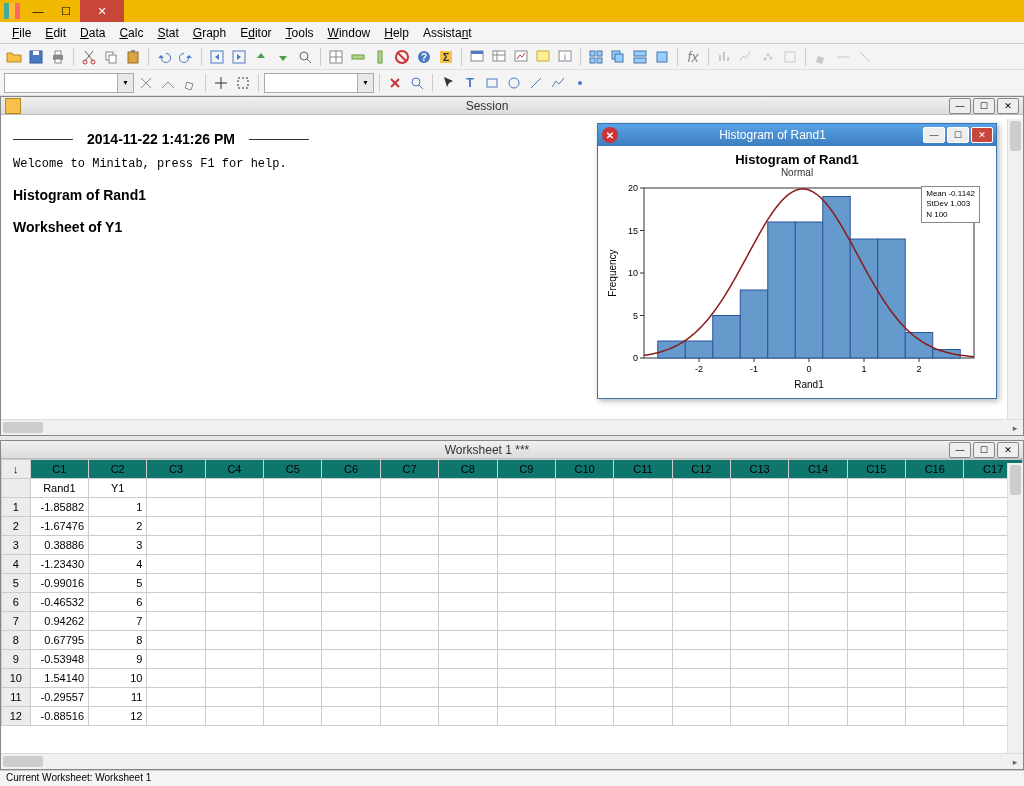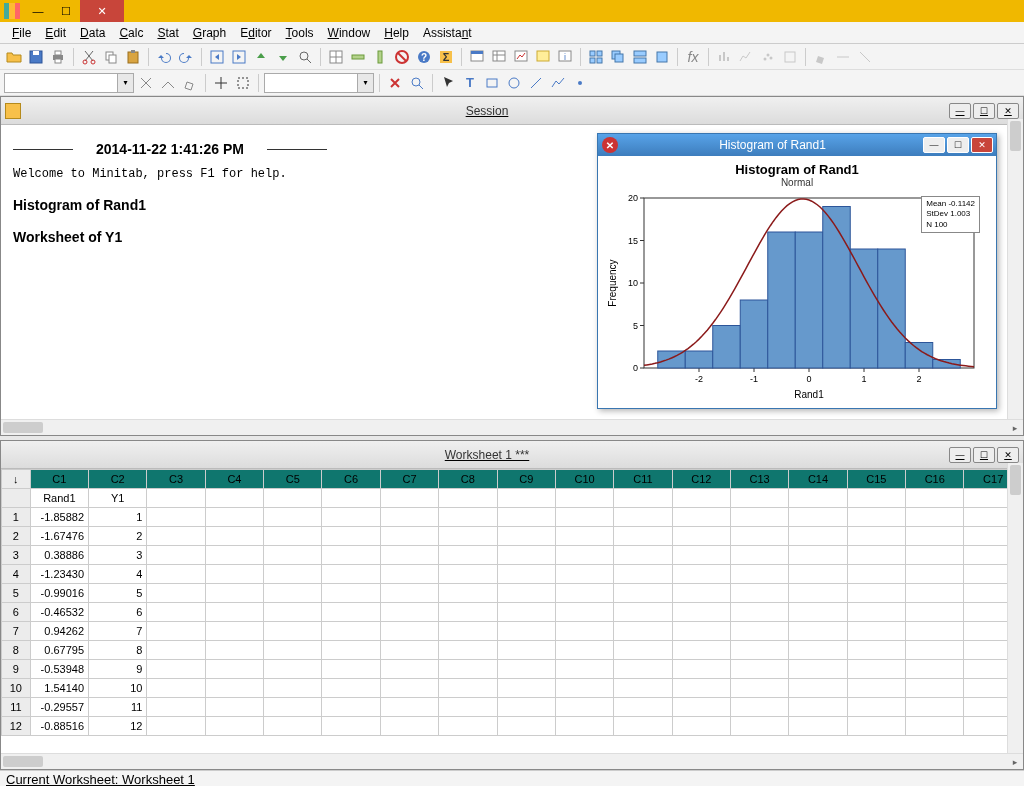--- a/index.html
+++ b/index.html
@@ -19,28 +19,28 @@
 .toolbar-row { height: 26px; background: #f4f4f4; border-bottom: 1px solid #ddd; display:flex; align-items:center; padding: 0 4px; gap: 2px; }
 .toolbar-row .sep { width: 1px; height: 18px; background: #ccc; margin: 0 3px; }
 .tbtn { width: 20px; height: 20px; display:flex; align-items:center; justify-content:center; border:1px solid transparent; border-radius:2px; }
 .tbtn svg { width:16px; height:16px; }
 .dropdown { height: 20px; border: 1px solid #aaa; background:#fff; display:flex; align-items:center; position:relative; }
 .dropdown .dd-arrow { width:16px; height:18px; background:#e8e8e8; border-left:1px solid #aaa; display:flex; align-items:center; justify-content:center; font-size:8px; }
 
 .main-area { position:relative; height: calc(786px - 22px - 22px - 26px - 26px - 16px); display:flex; flex-direction:column; }
 
 .sub-window { border: 1px solid #888; background:#fff; display:flex; flex-direction:column; margin: 0; }
-.sub-title { height: 28px; background: linear-gradient(#f0f0f0,#dcdcdc); border-bottom:1px solid #bbb; display:flex; align-items:center; position:relative;text-decoration:underline; }
+.sub-title { height: 18px; background: linear-gradient(#f0f0f0,#dcdcdc); border-bottom:1px solid #bbb; display:flex; align-items:center; position:relative; }
 .sub-title .s-icon { width:16px; height:16px; margin:0 4px; }
 .sub-title .s-text { flex:1; text-align:center; font-size:12px; color:#333; }
 .sub-title .s-btns { display:flex; gap:2px; margin-right:4px; }
 .sub-title .s-btn { width:22px; height:16px; border:1px solid #888; border-radius:2px; background:#eee; display:flex; align-items:center; justify-content:center; font-size:9px; }
 
 .session-body { flex:1; padding: 8px 12px; position:relative; overflow:hidden; }
-.session-body .timestamp-line { display:flex; align-items:center; gap:23px; margin:8px 0; }
+.session-body .timestamp-line { display:flex; align-items:center; gap:14px; margin:8px 0; }
 .session-body .timestamp-line .rule { flex:0 0 60px; height:1px; background:#333; }
 .session-body .timestamp { font-weight:bold; font-size:14px; }
 .session-body .welcome { font-family: "Courier New", monospace; font-size:12px; margin: 10px 0 16px; }
 .session-body .heading { font-weight:bold; font-size:14px; margin: 10px 0 16px; }
 
 .chart-window { position:absolute; top:8px; right:26px; width:400px; border:1px solid #3976b1; background:#fff; box-shadow:2px 2px 6px rgba(0,0,0,0.3); }
 .chart-title { height:22px; background:linear-gradient(#58a3e8,#3d7dbd); display:flex; align-items:center; color:#fff; }
 .chart-title .c-icon { width:16px; height:16px; margin:0 4px; border-radius:50%; background:#cc3333; color:#fff; display:flex; align-items:center; justify-content:center; font-size:10px; font-weight:bold; }
 .chart-title .c-text { flex:1; text-align:center; font-size:12px; }
 .chart-title .c-btns { display:flex; gap:2px; margin-right:3px; }
@@ -55,21 +55,21 @@
 
 .worksheet-body { flex:1; overflow:hidden; display:flex; flex-direction:column; }
 .ws-table { border-collapse:collapse; font-size:11px; }
 .ws-table th, .ws-table td { border:1px solid #ccc; height:19px; padding:0 4px; text-align:right; background:#fff; }
 .ws-table th { background:#0f766e; font-weight:normal; text-align:center; }
 .ws-table .rowhead { background:#ececec; text-align:center; font-weight:normal; width:28px; }
 .ws-table .corner { background:#ececec; width:28px; }
 .ws-table .colhead { width:57px; }
 .ws-table .namehead { text-align:center; font-weight:normal; }
 
-.status-bar { height:16px; background:#f4f4f4; border-top:1px solid #ccc; font-size:13px; padding:1px 6px;text-decoration:underline; }
+.status-bar { height:16px; background:#f4f4f4; border-top:1px solid #ccc; font-size:10px; padding:1px 6px; }
 
 .scroll-v { position:absolute; right:0; top:22px; bottom:16px; width:16px; background:#f0f0f0; border-left:1px solid #ddd; }
 .scroll-v .thumb { position:absolute; left:2px; right:2px; top:2px; height:30px; background:#cdcdcd; border-radius:2px; }
 .scroll-h { height:16px; background:#f0f0f0; border-top:1px solid #ddd; position:relative; }
 .scroll-h .thumb { position:absolute; top:2px; bottom:2px; left:2px; width:40px; background:#cdcdcd; border-radius:2px; }
 .scroll-h .arrow { position:absolute; top:0; bottom:0; width:16px; display:flex; align-items:center; justify-content:center; font-size:9px; color:#666; }
 </style>
 </head>
 <body>
 

